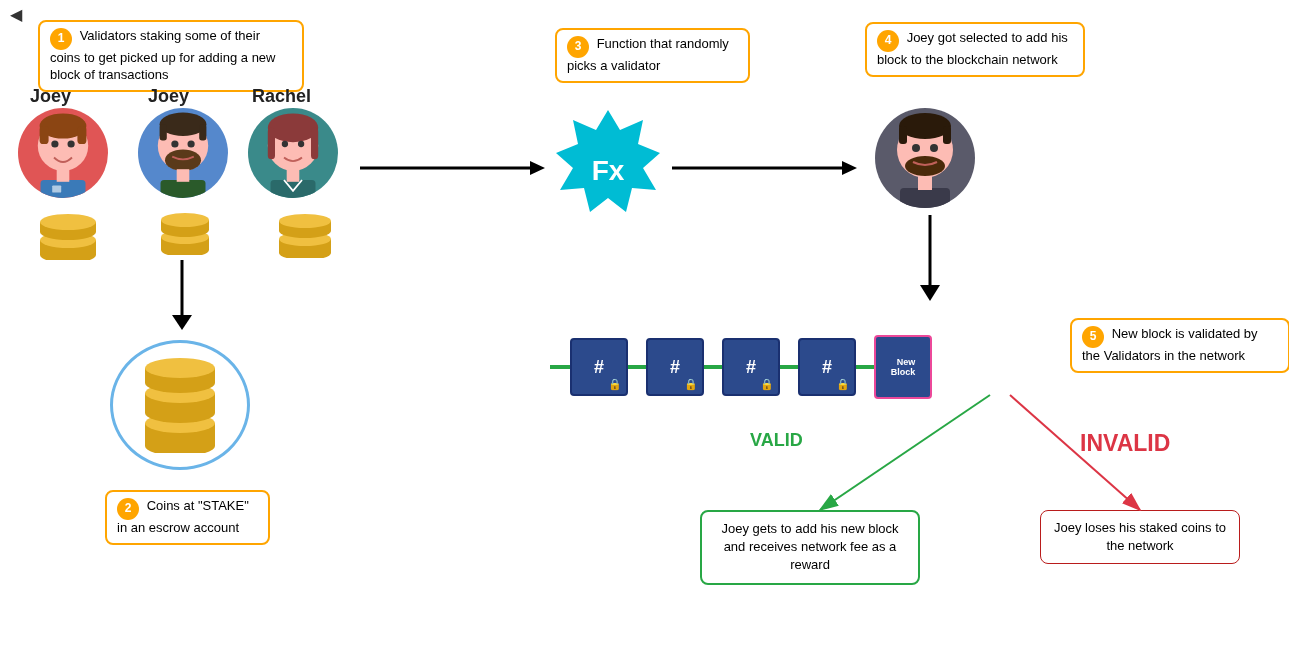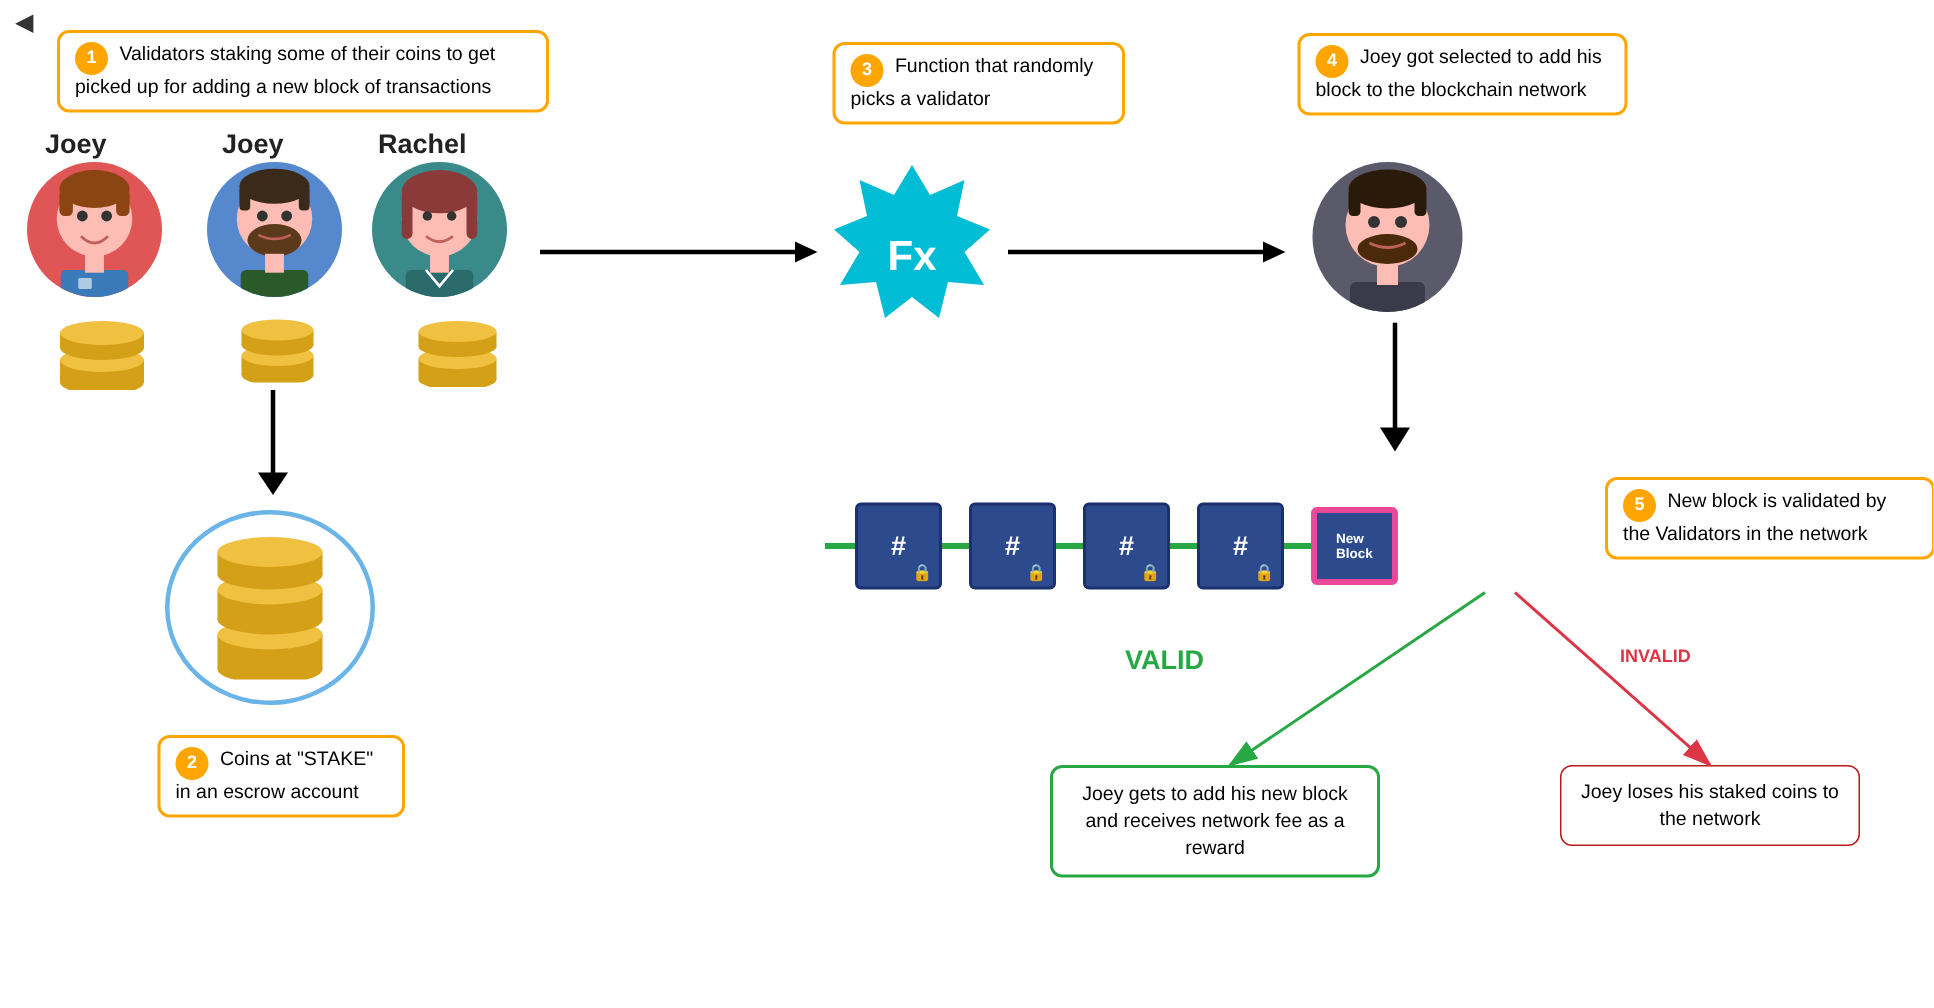--- a/index.html
+++ b/index.html
@@ -116,32 +116,32 @@
 
     .lock-icon {
       font-size: 11px;
       position: absolute;
       bottom: 3px;
       right: 4px;
     }
 
     .new-block {
       width: 58px;
-      height: 52px;
+      height: 64px;
       background: #2c4a8c;
       border-radius: 4px;
       display: flex;
       flex-direction: column;
       align-items: center;
       justify-content: center;
       color: white;
       font-size: 9px;
       font-weight: bold;
-      text-align: left;
-      border: 4px solid #ec4899;
+      text-align: right;
+      border: 2px solid #ec4899;
     }
 
     
     .escrow-circle {
       position: absolute;
       width: 140px;
       height: 130px;
       border: 3px solid #6ab4e8;
       border-radius: 50%;
       display: flex;
@@ -154,21 +154,21 @@
       position: absolute;
       color: #28a745;
       font-weight: bold;
       font-size: 18px;
     }
 
     .invalid-label {
       position: absolute;
       color: #dc3545;
       font-weight: bold;
-      font-size: 12px;
+      font-size: 23px;
     }
 
     
     .arrows-svg {
       position: absolute;
       top: 0;
       left: 0;
       width: 1289px;
       height: 672px;
       pointer-events: none;
@@ -194,21 +194,21 @@
       display: block;
     }
   </style>
 </head>
 <body>
 
 <div class="diagram">
 
   <div class="back-arrow">◀</div>
 
-  <div class="orange-box" style="left:38px; top:20px; width:328px;">
+  <div class="orange-box" style="left:38px; top:20px; width:266px;">
     <span class="step-badge" style="position:relative; display:inline-flex; margin-right:4px; vertical-align:top; flex-shrink:0;">1</span>
     <span>Validators staking some of their coins to get picked up for adding a new block of transactions</span>
   </div>
 
   <div class="name-label" style="left:30px; top:86px;">Joey</div>
   <div class="name-label" style="left:148px; top:86px;">Joey</div>
   <div class="name-label" style="left:252px; top:86px;">Rachel</div>
 
   <div class="avatar" style="left:18px; top:108px; width:90px; height:90px; background:#e05555;">
     <svg viewBox="0 0 100 100" class="person-svg">

